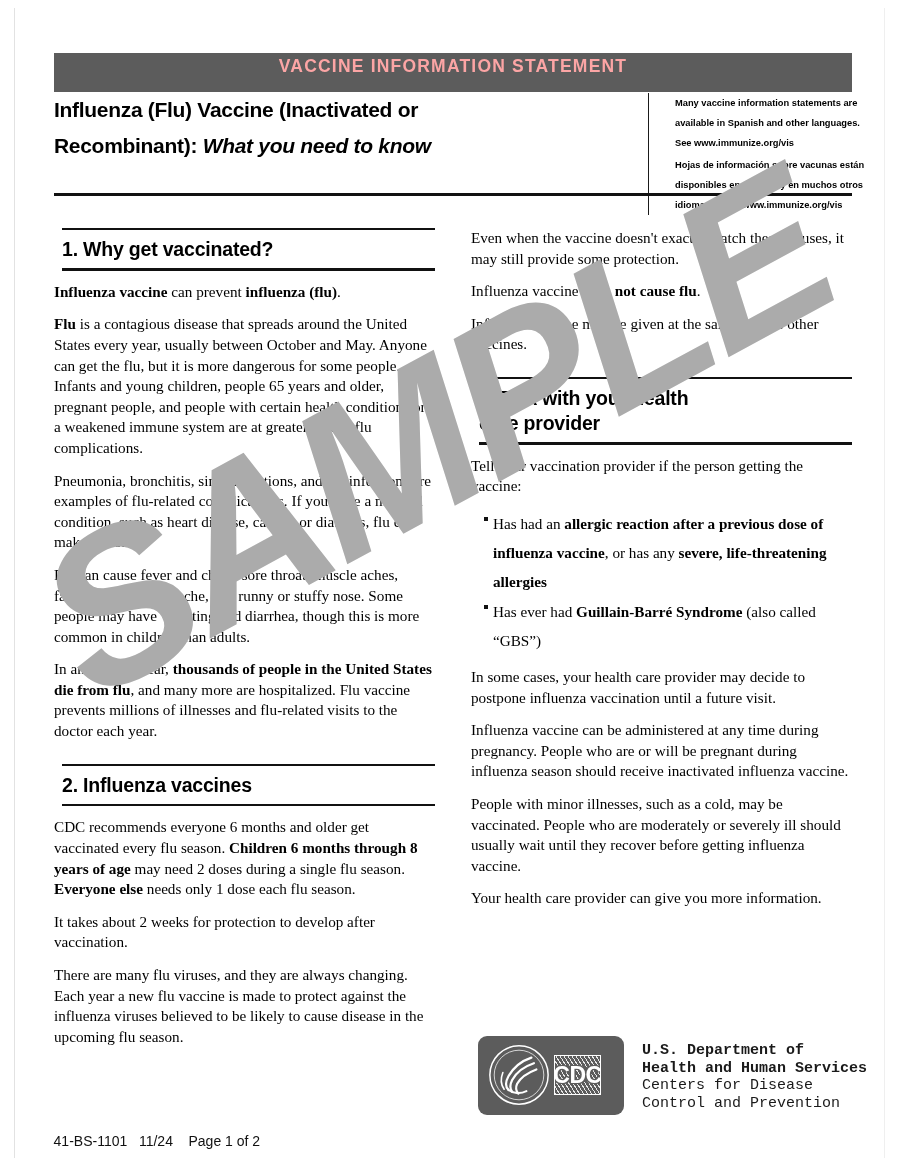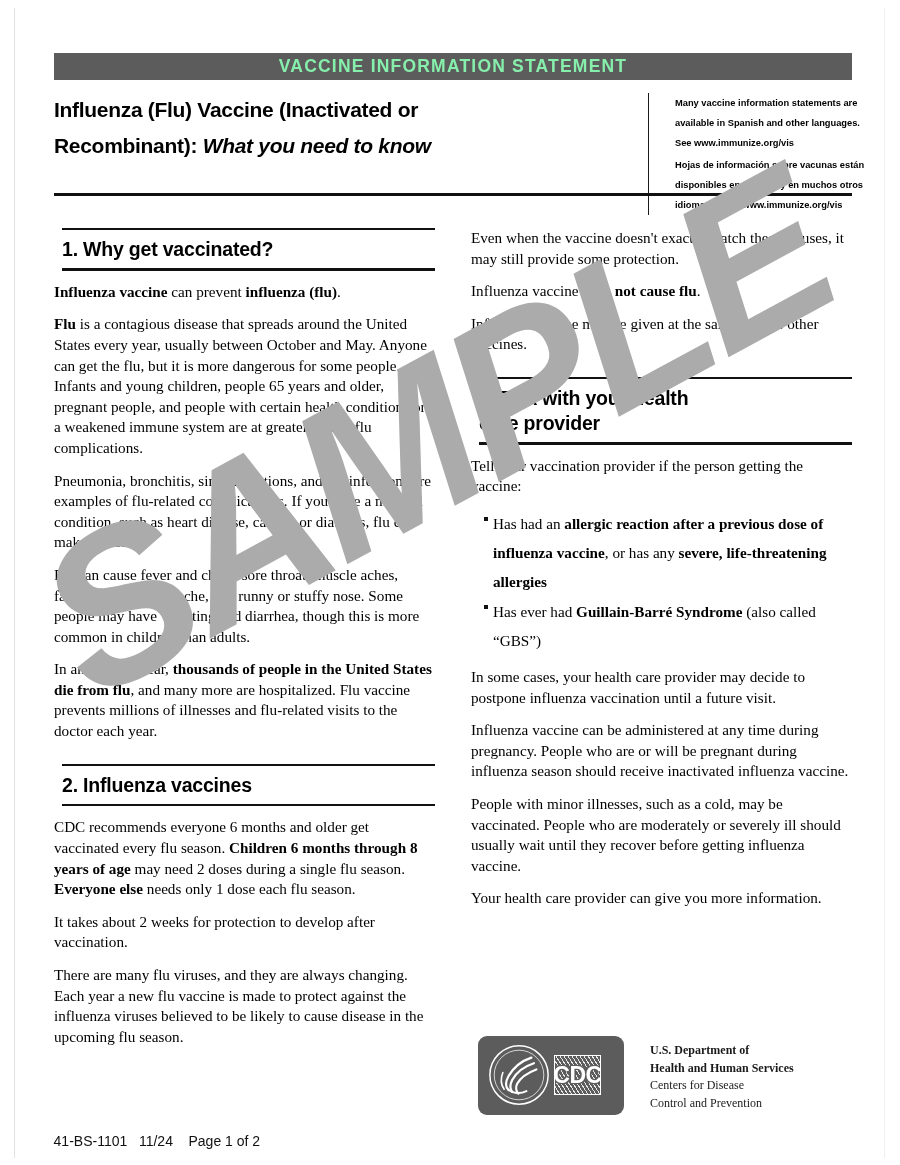--- a/index.html
+++ b/index.html
@@ -33,23 +33,23 @@
     position: absolute;
     left: 884px; top: 8px;
     width: 1px; height: 1150px;
     background: #efefef;
   }
 
   
   #vis-banner {
     position: absolute;
     left: 54px; top: 53px;
-    width: 798px; height: 27px;
+    width: 798px; height: 39px;
     background: #5c5c5c;
-    color: #86efac;
+    color: #fca5a5;
     font-family: "Liberation Sans", "DejaVu Sans", sans-serif;
     font-weight: bold;
     font-size: 17.5px;
     letter-spacing: 1.2px;
     text-align: center;
     line-height: 27px;
     white-space: nowrap;
   }
 
   #header-zone {
@@ -201,24 +201,24 @@
     font-size: 23px;
     letter-spacing: -0.5px;
     color: #ffffff;
     text-shadow:
       -1.3px 0 #5c5c5c, 1.3px 0 #5c5c5c,
       0 -1.3px #5c5c5c, 0 1.3px #5c5c5c,
       -1.3px -1.3px #5c5c5c, 1.3px 1.3px #5c5c5c,
       1.3px -1.3px #5c5c5c, -1.3px 1.3px #5c5c5c;
   }
   #cdc-text {
-    margin-left: 26px;
+    margin-left: 18px;
     padding-top: 6px;
-    font-family: Liberation Serif, serif;
-    font-size: 12px;
+    font-family: Liberation Mono, monospace;
+    font-size: 15px;
     line-height: 17.6px;
     color: #1a1a1a;
   }
   #cdc-text .strong { font-weight: bold; }
 
   #doc-footer {
     position: absolute;
     left: 38px; top: 1117px;
     font-family: "Liberation Sans", "DejaVu Sans", sans-serif;
     font-size: 14px;

